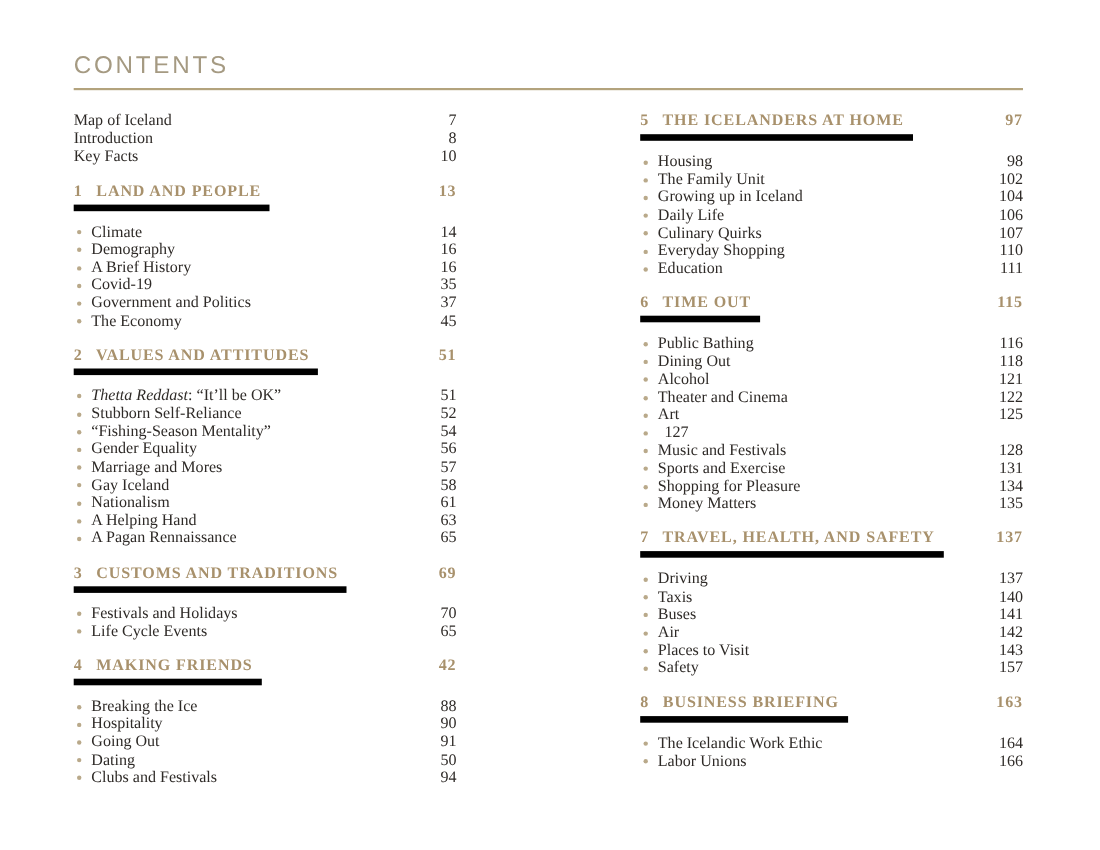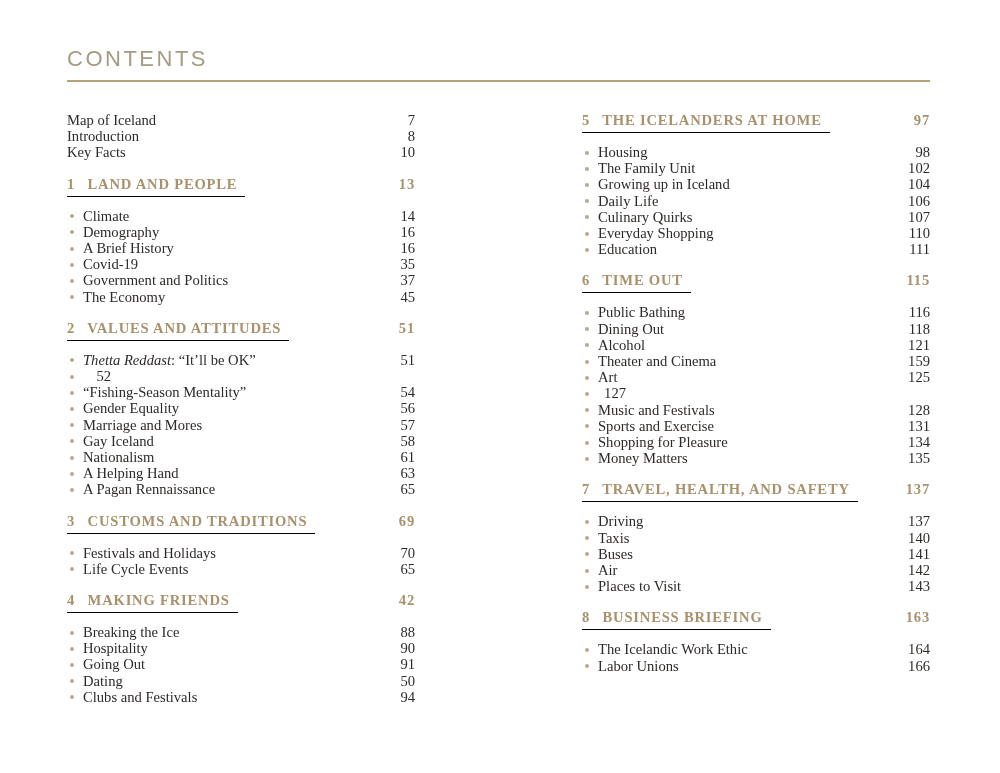--- a/index.html
+++ b/index.html
@@ -21,21 +21,21 @@
     font-weight: 400;
     font-size: 22px;
     letter-spacing: 2.5px;
     color: #a59a82;
   }
   .title-rule {
     height: 2px;
     background: #b3a37d;
     margin-top: 8px;
   }
-  .columns { display: flex; margin-top: 30px; }
+  .columns { display: flex; margin-top: 20px; }
   .col { width: 348px; }
   .col-left { margin-right: 167px; }
   .toc-entry {
     display: flex;
     align-items: flex-start;
     font-size: 14.6px;
     line-height: 16.2px;
   }
   .bullet {
     width: 4px; height: 4px;
@@ -53,21 +53,21 @@
     display: flex;
     justify-content: space-between;
     align-items: baseline;
     color: #a8916c;
     font-size: 14.6px;
     font-weight: 600;
     letter-spacing: 0.8px;
     line-height: 17px;
   }
   .heading-underline {
-    border-bottom: 1px solid #000000;
+    border-bottom: 6px solid #000000;
     padding-bottom: 3px;
     padding-right: 8px;
   }
   .section-number { margin-right: 8px; }
   .section-page { font-weight: 600; }
   .section-items { margin-top: 11px; }
 </style>
 </head>
 <body>
 
@@ -153,20 +153,21 @@
     </div>
     <div class="section-items">
   <div class="toc-entry">
     <span class="bullet"></span>
     <span class="entry-label"><span class="italic">Thetta Reddast</span><span>: “It’ll be OK”</span></span>
     <span class="entry-page">51</span>
   </div>
 
   <div class="toc-entry">
     <span class="bullet"></span>
+    <span class="entry-label"><span class="italic"></span><span>Stubborn Self-Reliance</span></span>
     <span class="entry-page">52</span>
   </div>
 
   <div class="toc-entry">
     <span class="bullet"></span>
     <span class="entry-label"><span class="italic"></span><span>“Fishing-Season Mentality”</span></span>
     <span class="entry-page">54</span>
   </div>
 
   <div class="toc-entry">
@@ -348,21 +349,21 @@
 
   <div class="toc-entry">
     <span class="bullet"></span>
     <span class="entry-label"><span class="italic"></span><span>Alcohol</span></span>
     <span class="entry-page">121</span>
   </div>
 
   <div class="toc-entry">
     <span class="bullet"></span>
     <span class="entry-label"><span class="italic"></span><span>Theater and Cinema</span></span>
-    <span class="entry-page">159</span>
+    <span class="entry-page">122</span>
   </div>
 
   <div class="toc-entry">
     <span class="bullet"></span>
     <span class="entry-label"><span class="italic"></span><span>Art</span></span>
     <span class="entry-page">125</span>
   </div>
 
   <div class="toc-entry">
     <span class="bullet"></span>
@@ -427,20 +428,25 @@
     <span class="entry-label"><span class="italic"></span><span>Air</span></span>
     <span class="entry-page">142</span>
   </div>
 
   <div class="toc-entry">
     <span class="bullet"></span>
     <span class="entry-label"><span class="italic"></span><span>Places to Visit</span></span>
     <span class="entry-page">143</span>
   </div>
 
+  <div class="toc-entry">
+    <span class="bullet"></span>
+    <span class="entry-label"><span class="italic"></span><span>Safety</span></span>
+    <span class="entry-page">157</span>
+  </div>
 </div>
   </section>
 
   <section class="toc-section">
     <div class="section-header">
       <span class="heading-underline">
         <span class="section-number">8</span>
         <span class="section-title">BUSINESS BRIEFING</span>
       </span>
       <span class="section-page">163</span>

